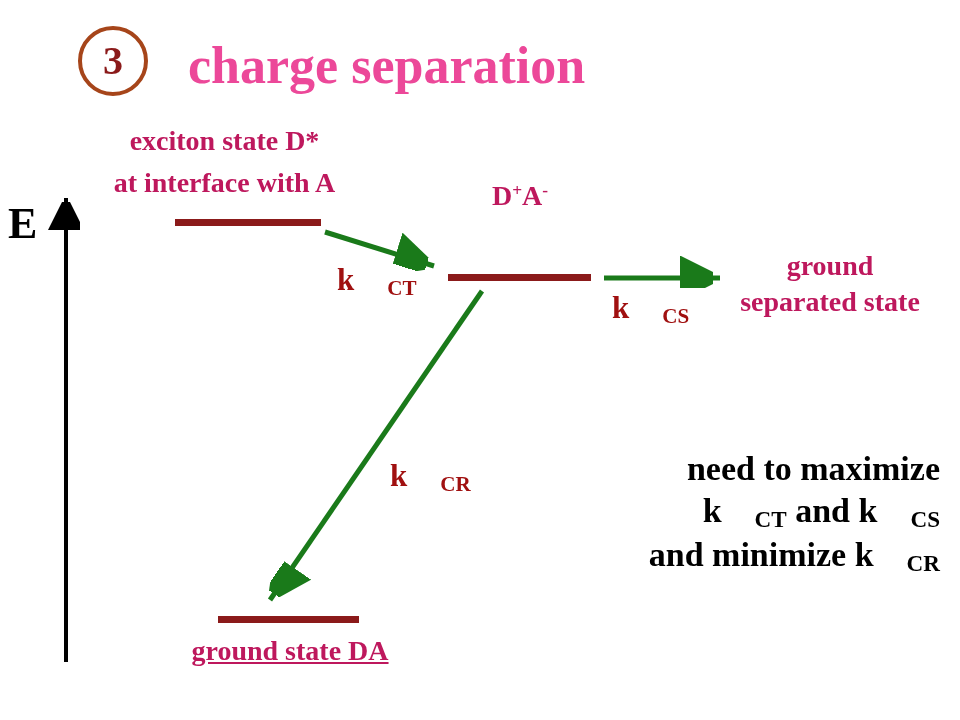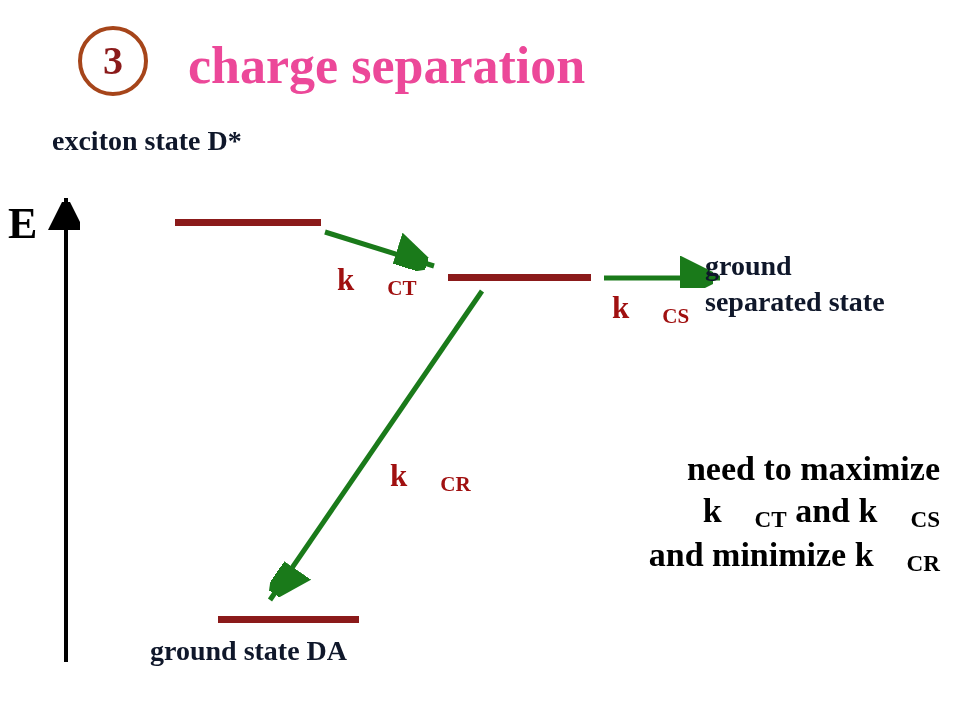--- a/index.html
+++ b/index.html
@@ -29,25 +29,25 @@
     left:8px;top:198px;font-size:44px;color:#000000;
   }
   
   .arrow-layer{left:0;top:0;width:960px;height:720px;pointer-events:none;}
   
   .level{height:7px;background:#8B1A1A;}
   .level-exciton{left:175px;top:219px;width:146px;}
   .level-ct{left:448px;top:274px;width:143px;}
   .level-ground{left:218px;top:616px;width:141px;}
   
-  .blue-label{color:#0f172a;font-size:28px;line-height:1.5;text-align:left;}
+  .blue-label{color:#be185d;font-size:28px;line-height:1.5;text-align:center;}
   .exciton-label{left:52px;top:120px;width:345px;}
   .ct-label{left:425px;top:178px;width:190px;line-height:1.3;}
   .cs-label{left:705px;top:248px;width:250px;line-height:1.3;}
-  .ground-label{left:150px;top:630px;width:280px;}
+  .ground-label{left:150px;top:630px;width:280px;text-decoration:underline;}
   
   .rate-label{color:#A01010;font-size:31px;line-height:1;}
   .rate-kct{left:337px;top:264px;}
   .rate-kcs{left:612px;top:292px;text-align:center;}
   .rate-kcr{left:390px;top:460px;}
   
   .note{
     left:540px;top:448px;width:400px;
     color:#000000;font-size:34px;text-align:right;line-height:1.24;
   }
@@ -86,23 +86,27 @@
 <div class="abs slide-title">charge separation</div>
 
 <div class="abs axis-label">E</div>
 
 <div class="abs level level-exciton"></div>
 <div class="abs level level-ct"></div>
 <div class="abs level level-ground"></div>
 
 <div class="abs blue-label exciton-label">
   <div>exciton state D*</div>
+  <div>at interface with A</div>
 </div>
 
 <div class="abs blue-label ct-label">
+  <div>
+    <span>D</span><span class="sup">+</span><span>A</span><span class="sup">-</span>
+  </div>
 </div>
 
 <div class="abs blue-label cs-label">
   <div>ground</div>
   <div>separated state</div>
 </div>
 
 <div class="abs blue-label ground-label">ground state DA</div>
 
 <div class="abs rate-label rate-kct">

